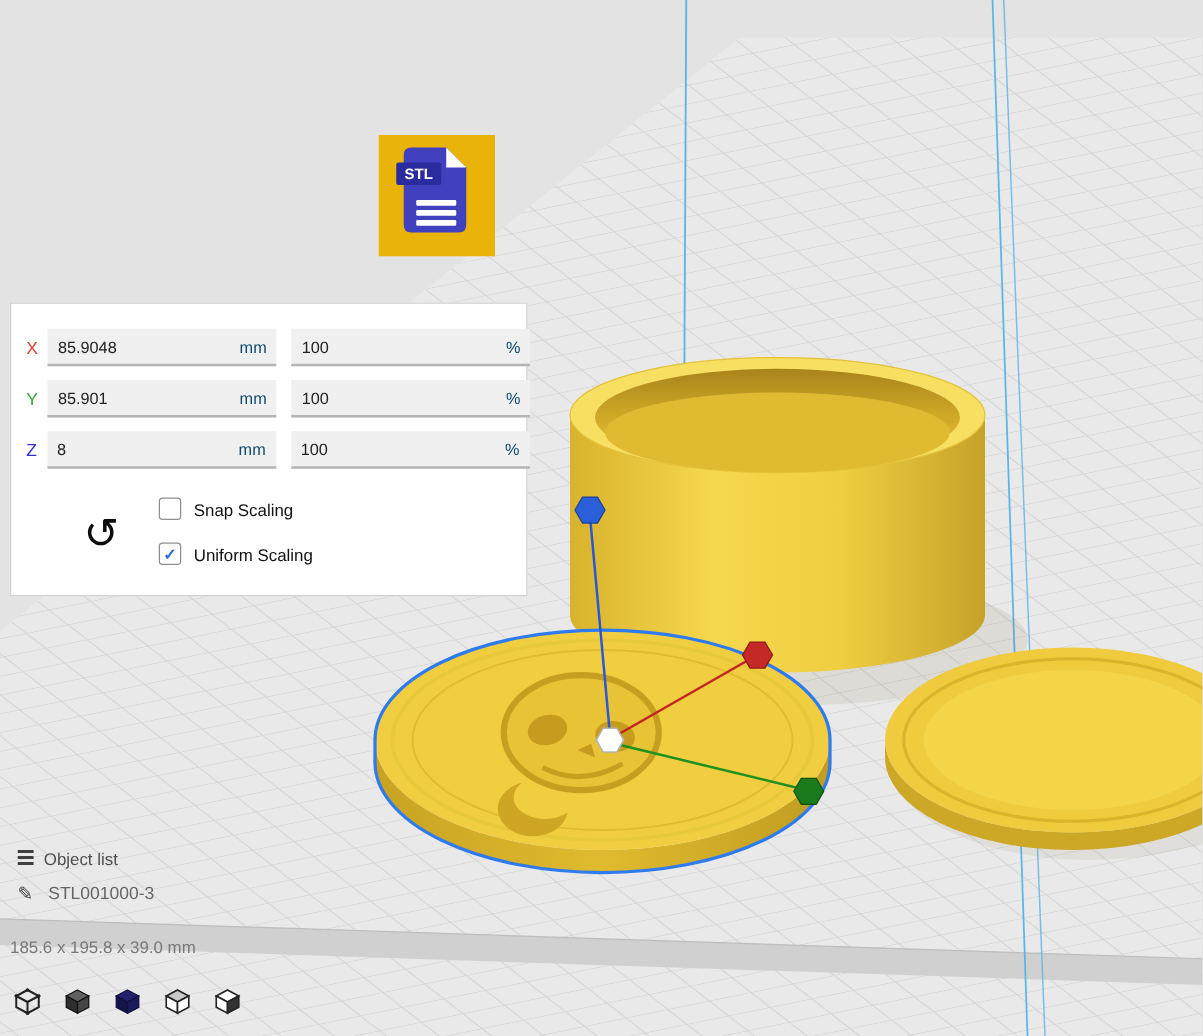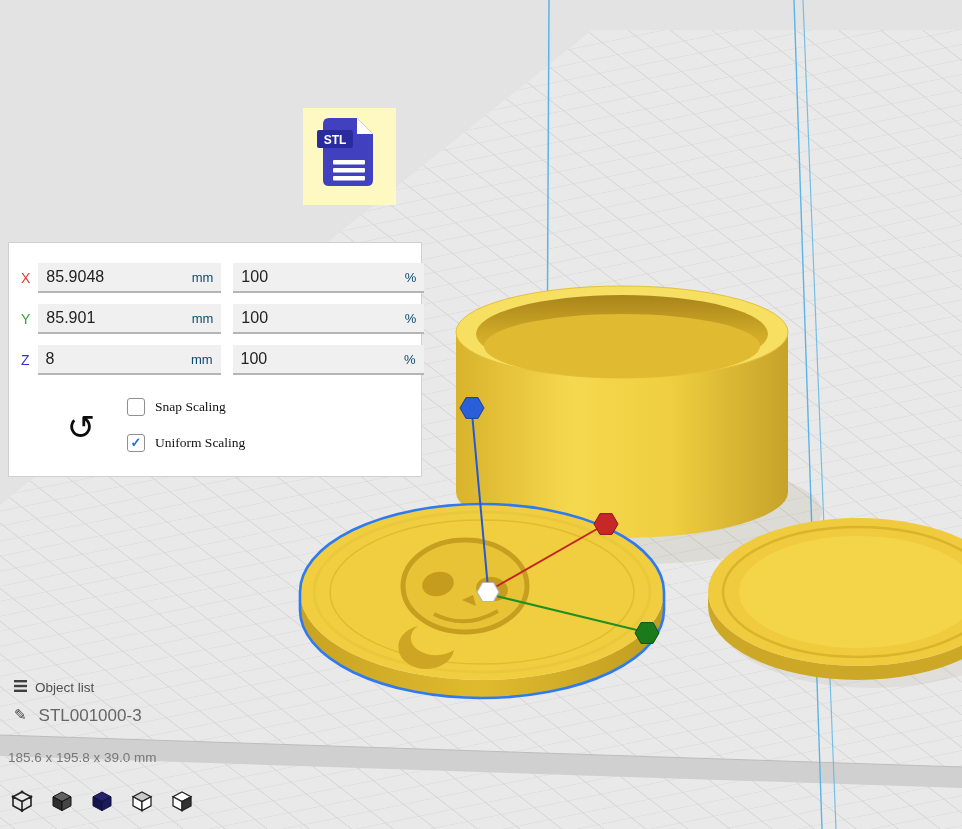--- a/index.html
+++ b/index.html
@@ -15,42 +15,42 @@
   .scale-row{display:flex;align-items:center;margin:0 0 11px 12px;height:30px;}
   .scale-row:first-child{margin-top:20px;}
   .axis-label{width:16px;font-size:14px;text-align:center;margin-right:8px;}
   .ax-x{color:#e03c31;}
   .ax-y{color:#3aa33a;}
   .ax-z{color:#3333cc;}
   .field{display:flex;align-items:center;background:#f0f0f0;border-bottom:2px solid #b5b5b5;height:30px;box-sizing:border-box;}
   .field.mm{width:183px;margin-right:12px;}
   .field.pct{width:191px;}
   .field input{border:none;background:transparent;outline:none;flex:1;min-width:0;
-    font-family:"Liberation Sans", sans-serif;font-size:16px;color:#222;padding:0 0 0 8px;}
+    font-family:"Liberation Sans", sans-serif;font-size:13px;color:#222;padding:0 0 0 8px;}
   .suffix{color:#0c4a6e;font-size:13px;padding-right:8px;}
   .reset-btn{position:absolute;left:52px;top:162px;width:40px;height:44px;border:none;background:transparent;
     font-size:34px;line-height:40px;color:#0c0c0c;cursor:pointer;padding:0;}
-  .cb-row{position:absolute;left:118px;display:flex;align-items:center;font-family:Liberation Serif, serif;}
+  .cb-row{position:absolute;left:118px;display:flex;align-items:flex-end;}
   .cb-row.snap{top:155px;}
   .cb-row.uniform{top:191px;}
   .cb{width:18px;height:18px;border:1.6px solid #8f8f8f;border-radius:3px;background:#fff;
     display:flex;align-items:center;justify-content:center;font-size:13px;font-weight:bold;color:#2b6cd4;box-sizing:border-box;}
   .cb-label{font-size:13.5px;color:#111;margin-left:10px;}
 
   
-  .stl-thumb{position:absolute;left:303px;top:108px;width:93px;height:97px;background:#fef9c3;z-index:5;}
+  .stl-thumb{position:absolute;left:303px;top:108px;width:93px;height:97px;background:#eab308;z-index:5;}
 
   
   .object-panel{position:absolute;left:0;top:678px;width:320px;z-index:10;}
   .op-row{position:absolute;display:flex;align-items:flex-start;}
   .op-title{left:14px;top:2px;}
   .op-title .txt{font-size:13.5px;color:#4f4f4f;margin-left:8px;}
   .op-item{left:14px;top:28px;}
   .op-item .pencil{font-size:15px;color:#444;}
-  .op-item .txt{font-size:17px;color:#666;margin-left:12px;}
+  .op-item .txt{font-size:14px;color:#666;margin-left:12px;}
   .op-dims{left:8px;top:72px;}
   .op-dims .txt{font-size:13.5px;color:#787878;}
 
   
   .view-toolbar{position:absolute;left:8px;top:786px;display:flex;gap:12px;z-index:10;}
   .view-btn{width:28px;height:30px;border:none;background:transparent;padding:0;cursor:pointer;
     display:flex;align-items:center;justify-content:center;}
 </style>
 </head>
 <body>

